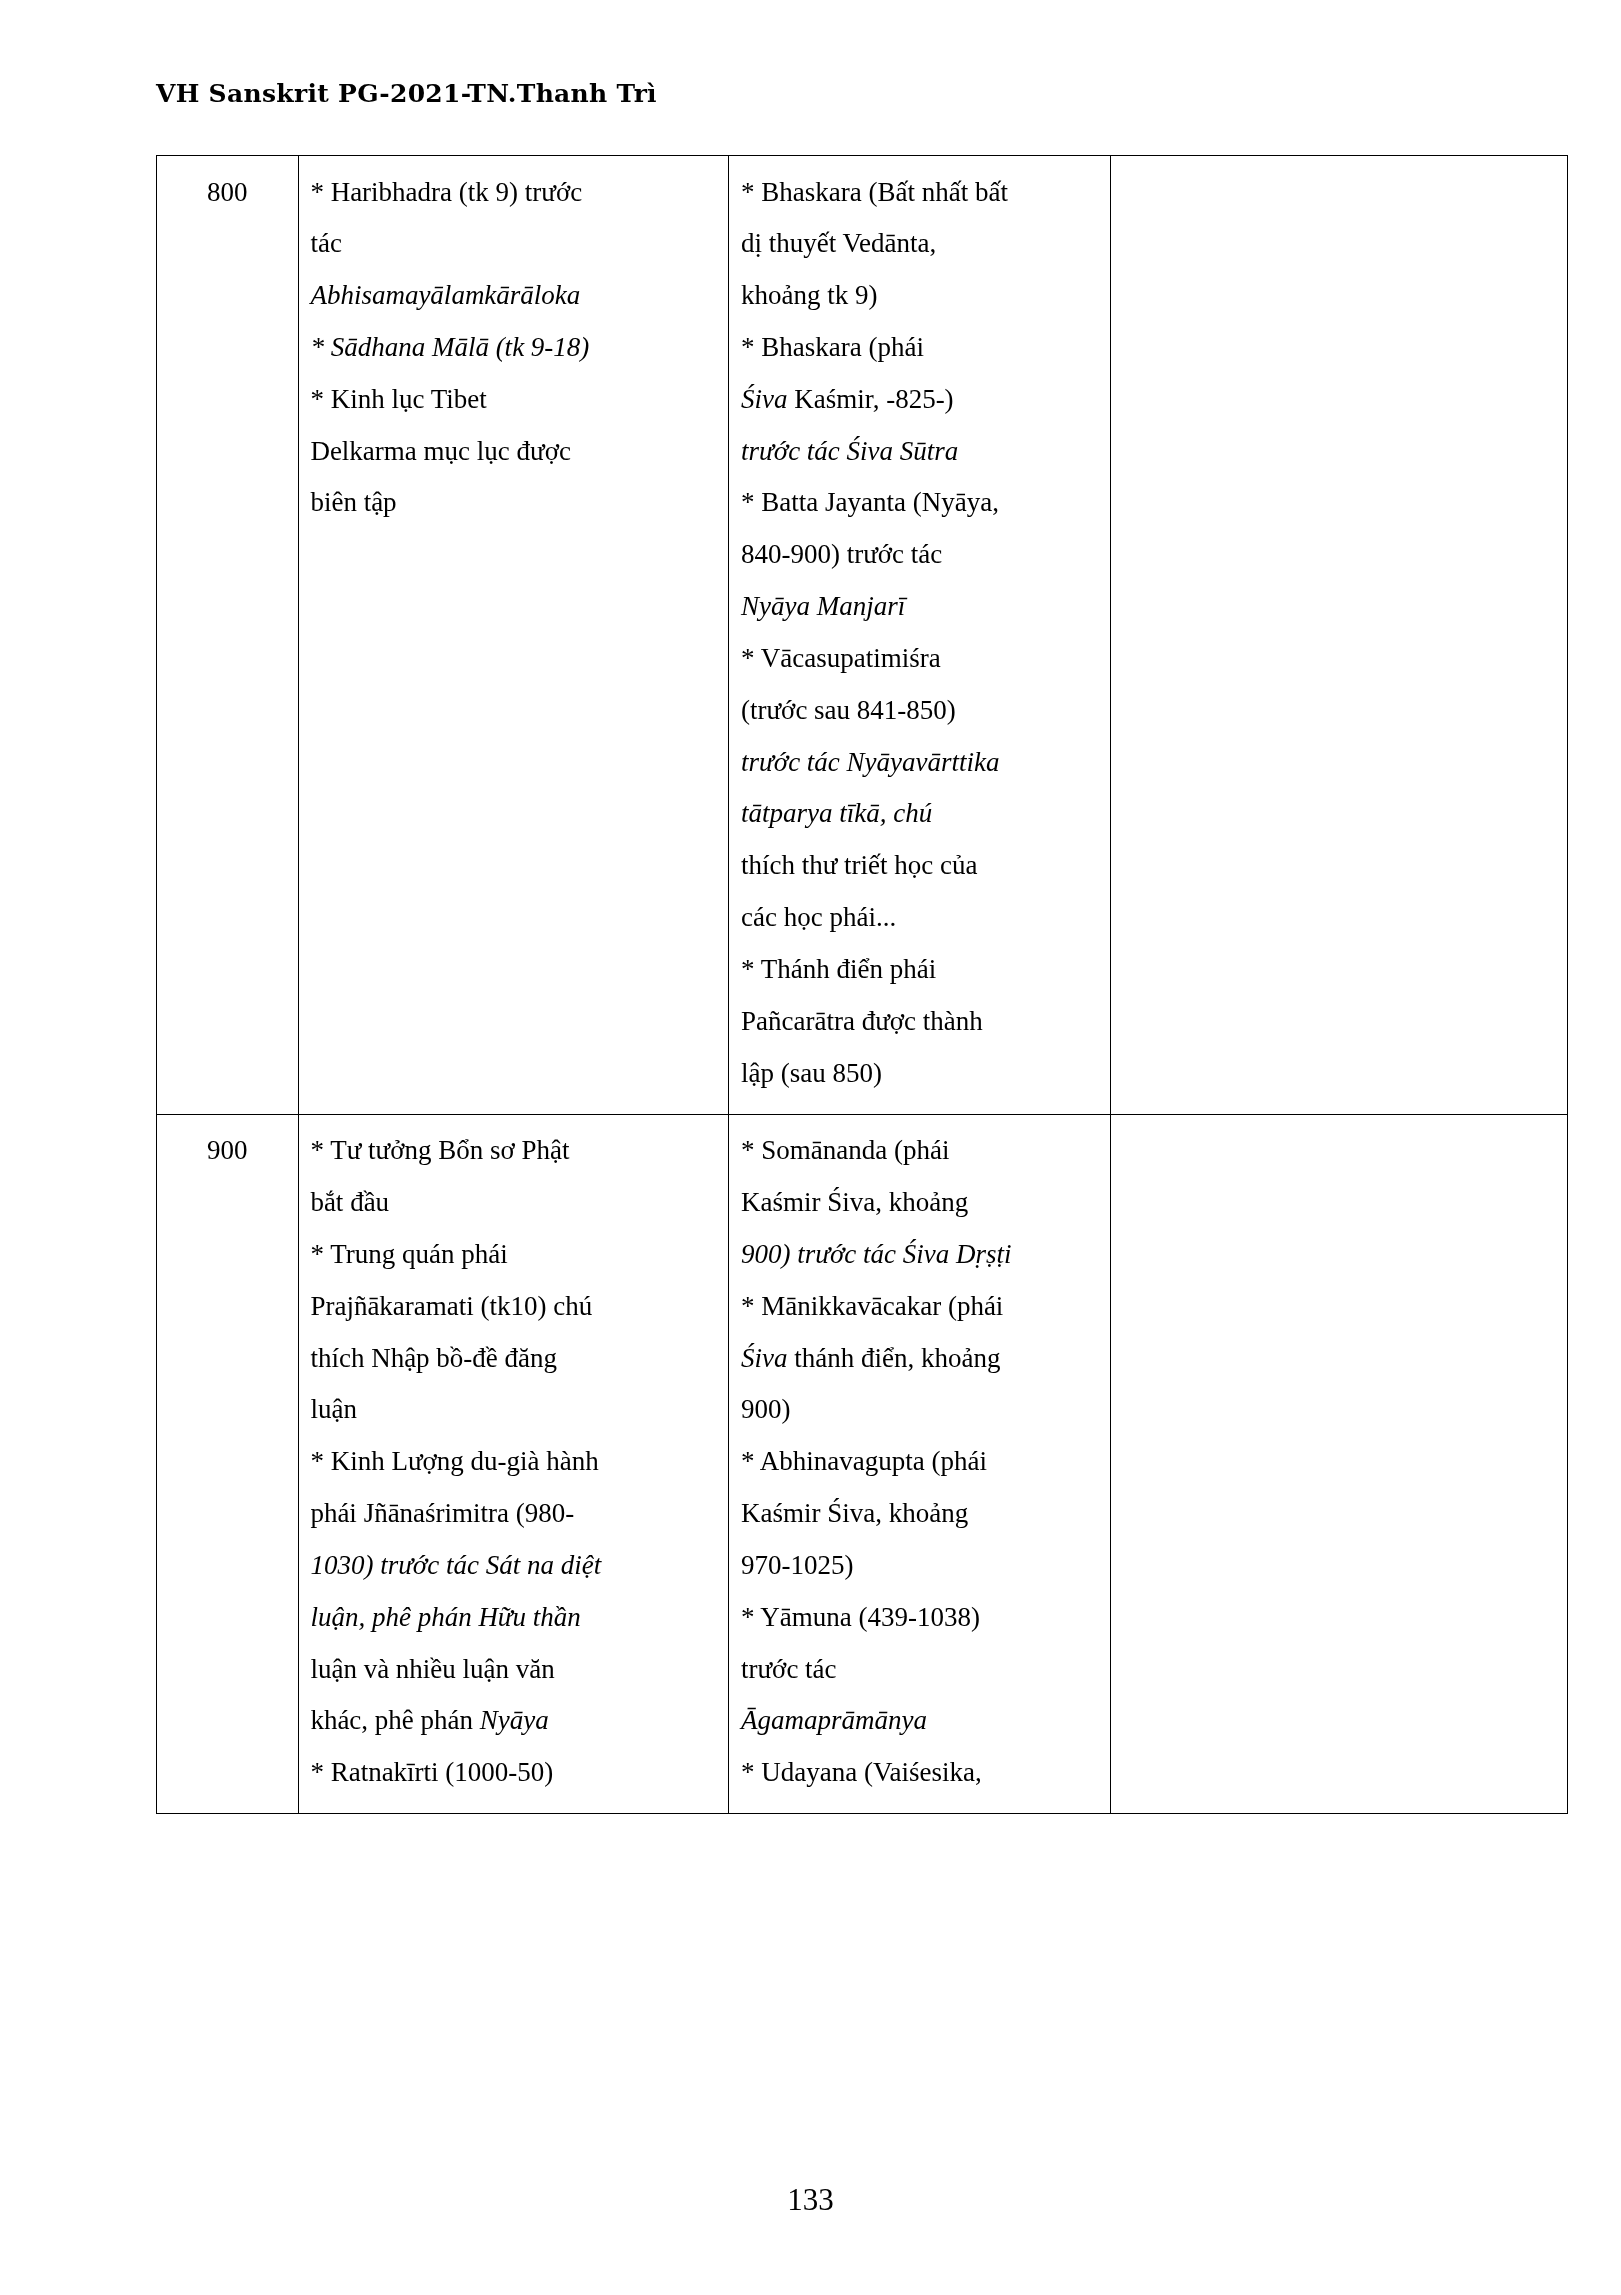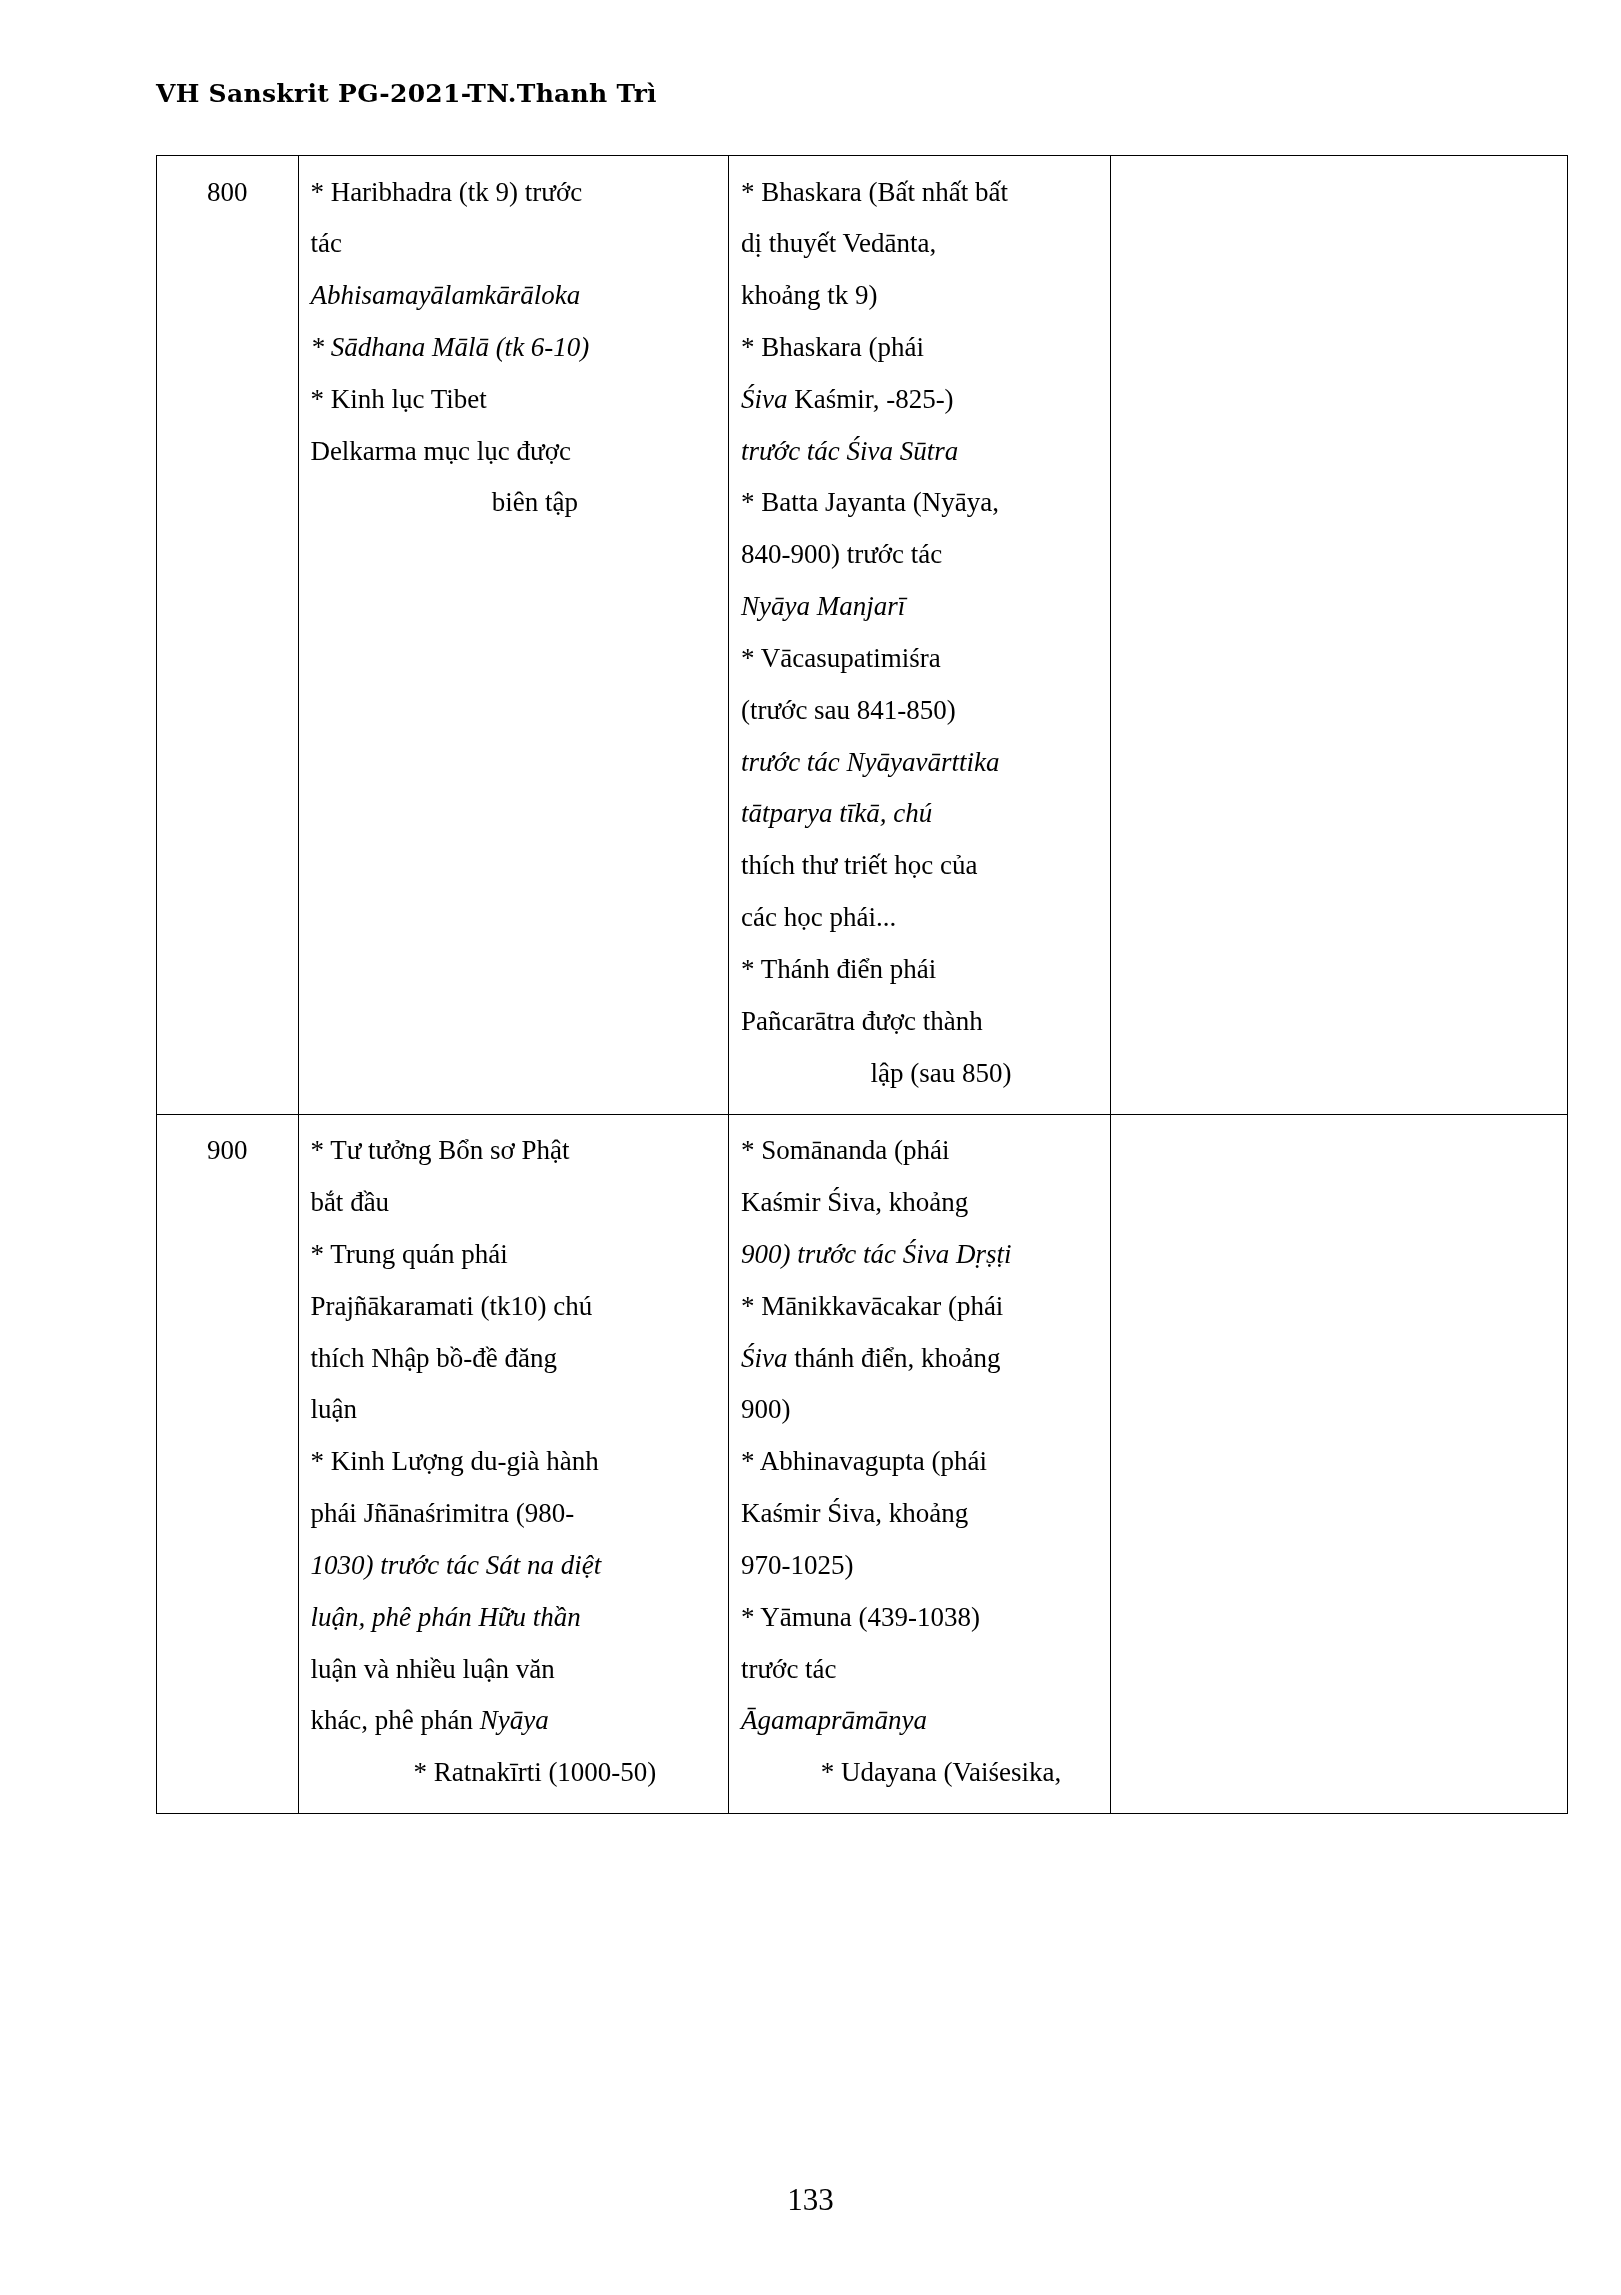--- a/index.html
+++ b/index.html
@@ -58,22 +58,21 @@
   .doc-table td.col-d {
     width: 433px;
   }
   .cell-lines p {
     margin: 0;
     padding: 0;
     text-align: justify;
     text-justify: inter-word;
   }
   .cell-lines p.last-line {
-    text-align: center;
-    margin-left: 43px;
+    text-align: left;
   }
   .cell-lines em {
     font-style: italic;
     margin-top: 48px;
   }
   .page-number {
     position: absolute;
     left: 0;
     top: 2182px;
     width: 1621px;
@@ -91,21 +90,21 @@
   <table class="doc-table">
     <tbody>
 
 
       <tr>
         <td class="col-year">800</td>
         <td class="col-b cell-lines">
             <p>* Haribhadra (tk 9) trước</p>
             <p>tác</p>
             <p><em>Abhisamayālamkārāloka</em></p>
-            <p><em>* Sādhana Mālā (tk 6-10)</em></p>
+            <p><em>* Sādhana Mālā (tk 9-18)</em></p>
             <p>*      Kinh      lục      Tibet</p>
             <p>Delkarma  mục  lục  được</p>
             <p class="last-line">biên tập</p>
           </td>
         <td class="col-c cell-lines">
             <p>* Bhaskara (Bất nhất bất</p>
             <p>dị     thuyết     Vedānta,</p>
             <p>khoảng tk 9)</p>
             <p>*       Bhaskara       (phái</p>
             <p><em>Śiva</em>    Kaśmir,    -825-)</p>

